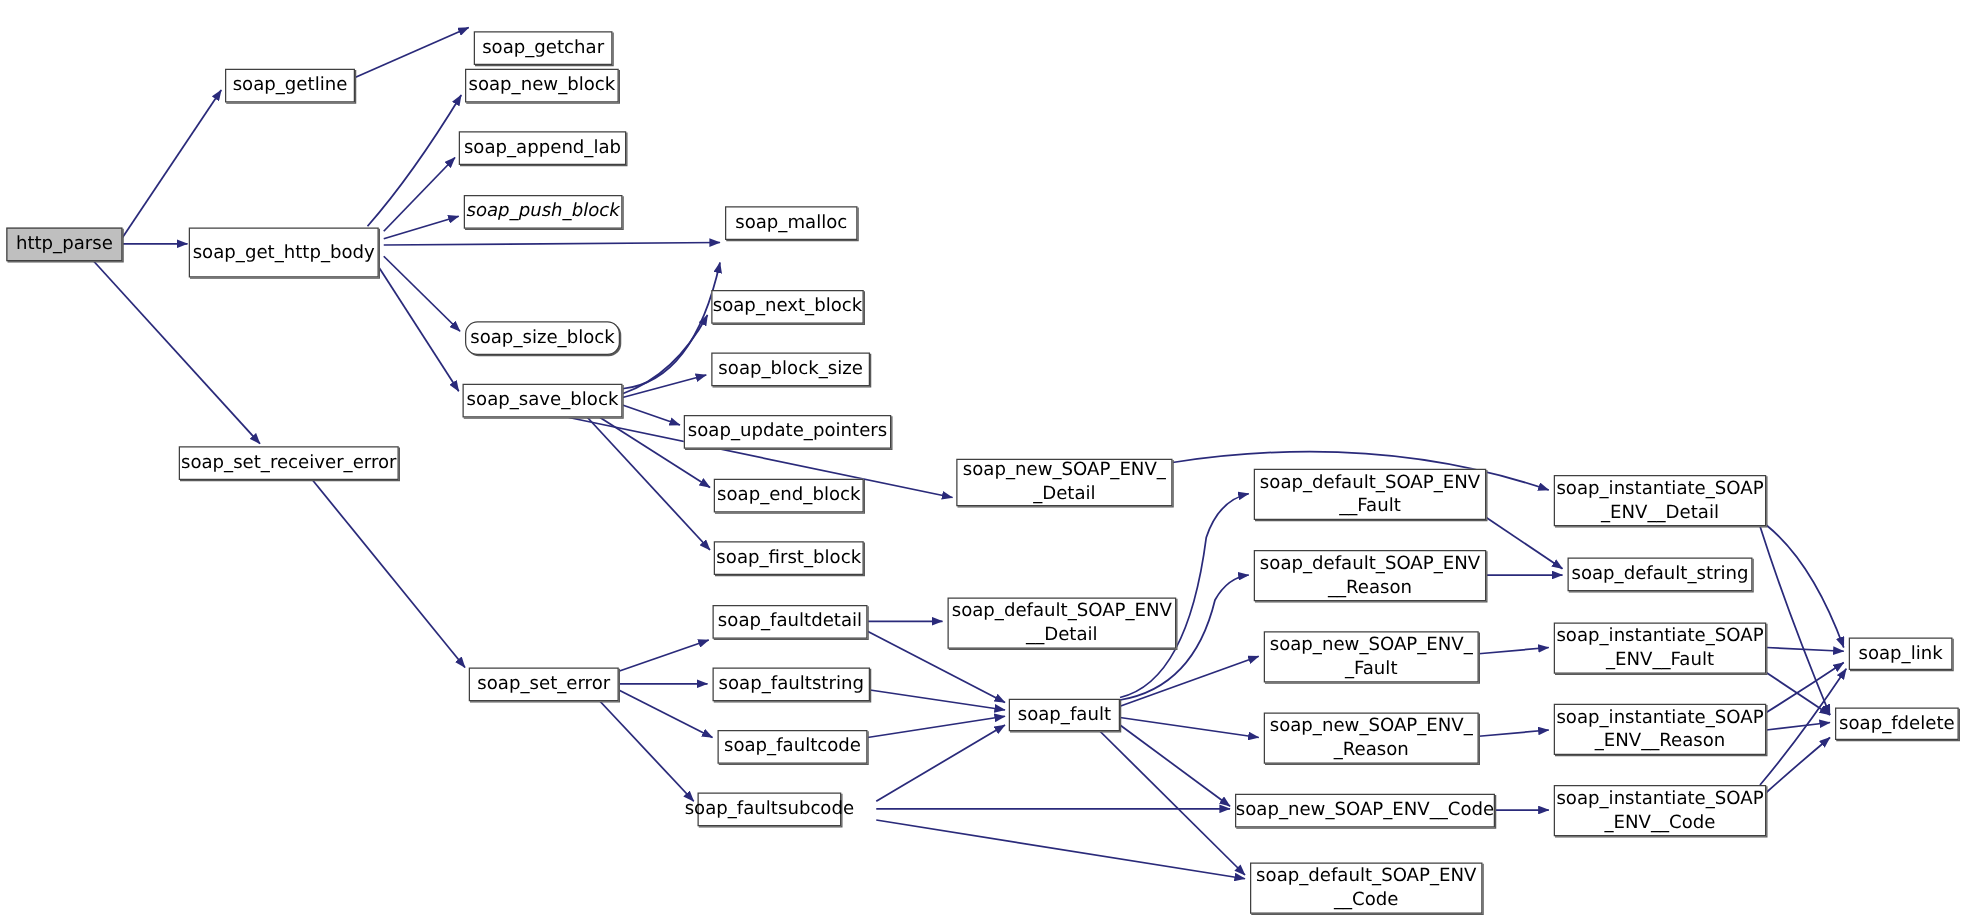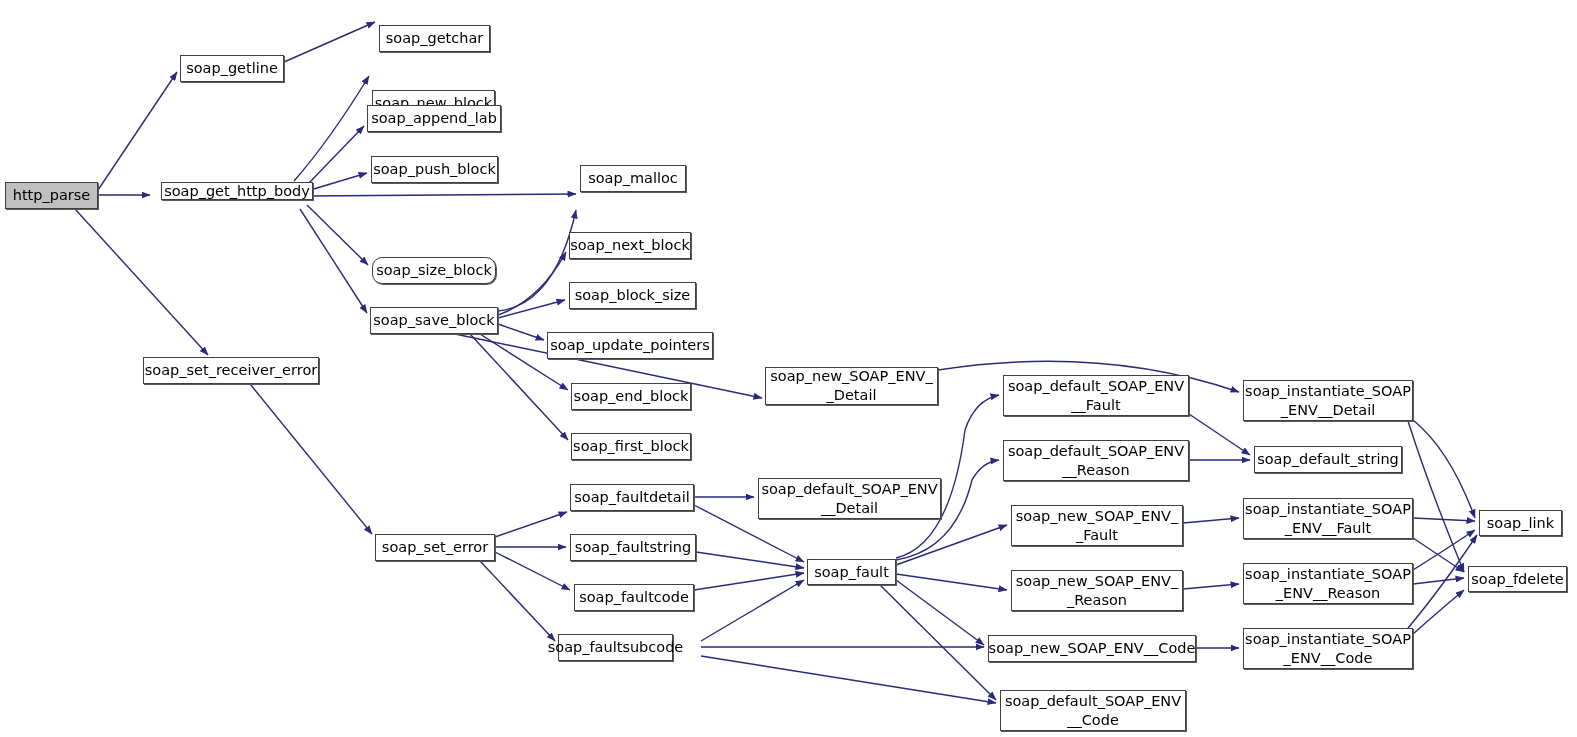--- a/index.html
+++ b/index.html
@@ -88,26 +88,26 @@
         <path d="M1413,538 L1464,572" fill="none" stroke="#2a2a7a" stroke-width="1.4" marker-end="url(#arrowhead)"></path>
         <path d="M1413,570 Q1445,550 1475,530" fill="none" stroke="#2a2a7a" stroke-width="1.4" marker-end="url(#arrowhead)"></path>
         <path d="M1413,584 L1464,578" fill="none" stroke="#2a2a7a" stroke-width="1.4" marker-end="url(#arrowhead)"></path>
         <path d="M1408,628 Q1440,590 1477,535" fill="none" stroke="#2a2a7a" stroke-width="1.4" marker-end="url(#arrowhead)"></path>
         <path d="M1413,634 Q1440,610 1464,590" fill="none" stroke="#2a2a7a" stroke-width="1.4" marker-end="url(#arrowhead)"></path>
       </g>
   </svg>
   <div id="node-layer">
       <div class="node highlight" style="left: 5px; top: 182px; width: 93px; height: 27px;">http_parse</div>
       <div class="node" style="left: 180px; top: 55px; width: 104px; height: 27px;">soap_getline</div>
-      <div class="node" style="left: 161px; top: 182px; width: 152px; height: 18px;">soap_get_http_body</div>
+      <div class="node" style="left: 151px; top: 182px; width: 152px; height: 40px;">soap_get_http_body</div>
       <div class="node" style="left: 143px; top: 357px; width: 176px; height: 27px;">soap_set_receiver_error</div>
       <div class="node" style="left: 379px; top: 5px; width: 111px; height: 27px; margin-top: 20px;">soap_getchar</div>
-      <div class="node" style="left: 372px; top: 55px; width: 123px; height: 27px; margin-top: 35px;">soap_new_block</div>
+      <div class="node" style="left: 372px; top: 55px; width: 123px; height: 27px;">soap_new_block</div>
       <div class="node" style="left: 367px; top: 105px; width: 134px; height: 27px;">soap_append_lab</div>
-      <div class="node" style="left: 371px; top: 156px; width: 127px; height: 27px;">soap_push_block</div>
+      <div class="node" style="left: 371px; top: 156px; width: 127px; height: 27px; font-style: italic;">soap_push_block</div>
       <div class="node" style="left: 372px; top: 257px; width: 124px; height: 27px; border-radius: 10px;">soap_size_block</div>
       <div class="node" style="left: 370px; top: 307px; width: 128px; height: 27px;">soap_save_block</div>
       <div class="node" style="left: 580px; top: 165px; width: 106px; height: 27px;">soap_malloc</div>
       <div class="node" style="left: 569px; top: 232px; width: 122px; height: 27px;">soap_next_block</div>
       <div class="node" style="left: 569px; top: 282px; width: 127px; height: 27px; text-align: right;">soap_block_size</div>
       <div class="node" style="left: 547px; top: 332px; width: 166px; height: 27px;">soap_update_pointers</div>
       <div class="node" style="left: 571px; top: 383px; width: 120px; height: 27px;">soap_end_block</div>
       <div class="node" style="left: 571px; top: 433px; width: 120px; height: 27px;">soap_first_block</div>
       <div class="node" style="left: 375px; top: 534px; width: 120px; height: 27px;">soap_set_error</div>
       <div class="node" style="left: 570px; top: 484px; width: 124px; height: 27px;">soap_faultdetail</div>

